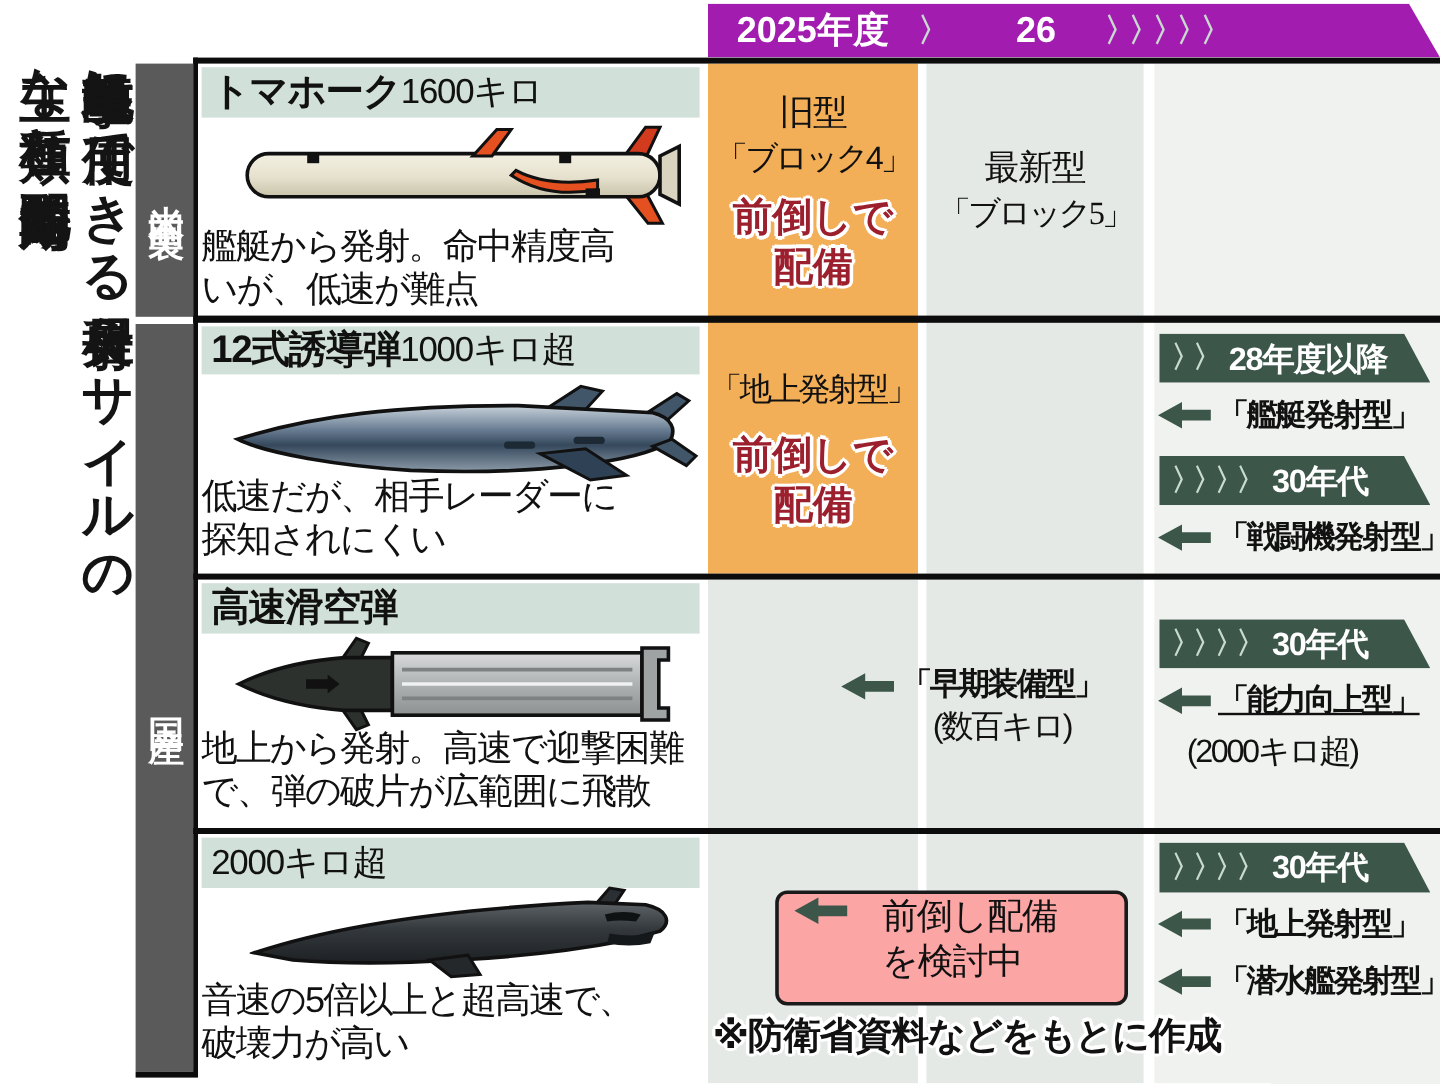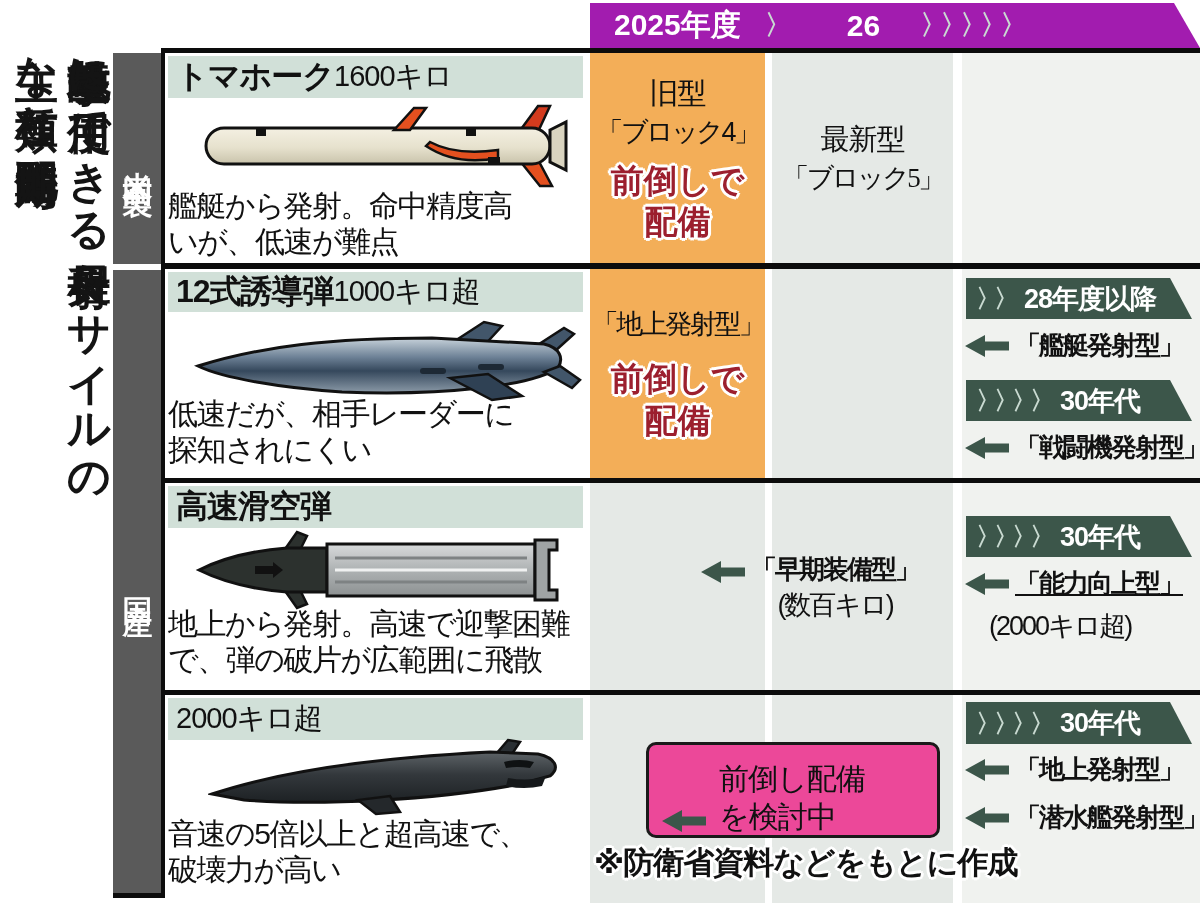--- a/index.html
+++ b/index.html
@@ -49,22 +49,22 @@
   
   .banner{width:226px;height:41px;background:#3c564a;clip-path:polygon(0 0,calc(100% - 22px) 0,100% 100%,0 100%);
       display:flex;align-items:center;padding-left:10px;box-sizing:border-box;}
   .banner .chev{font-size:25px;margin-right:12px;}
   .banner .period{color:#fff;font-size:27px;font-weight:bold;letter-spacing:-1px;}
 
   .arrow-label{display:flex;align-items:center;gap:5px;font-size:26px;font-weight:bold;letter-spacing:-2px;white-space:nowrap;}
   .arrow-label svg{flex:0 0 auto;}
   .sub-label{font-size:27px;font-weight:normal;letter-spacing:-2px;}
 
-  #review-box{left:646px;top:742px;width:294px;height:96px;background:#ec4899;border:3px solid #1a1a1a;border-radius:10px;
-      display:flex;align-items:flex-end;gap:12px;padding:0 12px;box-sizing:border-box;font-size:30px;line-height:1.25;letter-spacing:-1px;}
+  #review-box{left:646px;top:742px;width:294px;height:96px;background:#fca5a5;border:3px solid #1a1a1a;border-radius:10px;
+      display:flex;align-items:flex-start;gap:28px;padding:0 12px;box-sizing:border-box;font-size:30px;line-height:1.25;letter-spacing:-1px;}
 
   #source-note{left:594px;top:842px;font-size:31px;font-weight:bold;letter-spacing:-1px;
       text-shadow:-2px -2px 0 #fff,2px -2px 0 #fff,-2px 2px 0 #fff,2px 2px 0 #fff,0 -3px 0 #fff,0 3px 0 #fff,-3px 0 0 #fff,3px 0 0 #fff;}
 </style>
 </head>
 <body>
 
 <div id="page">
 
   <div class="abs colbg" style="left:590px;width:175px;height:425px;background:#f3ae58;"></div>

